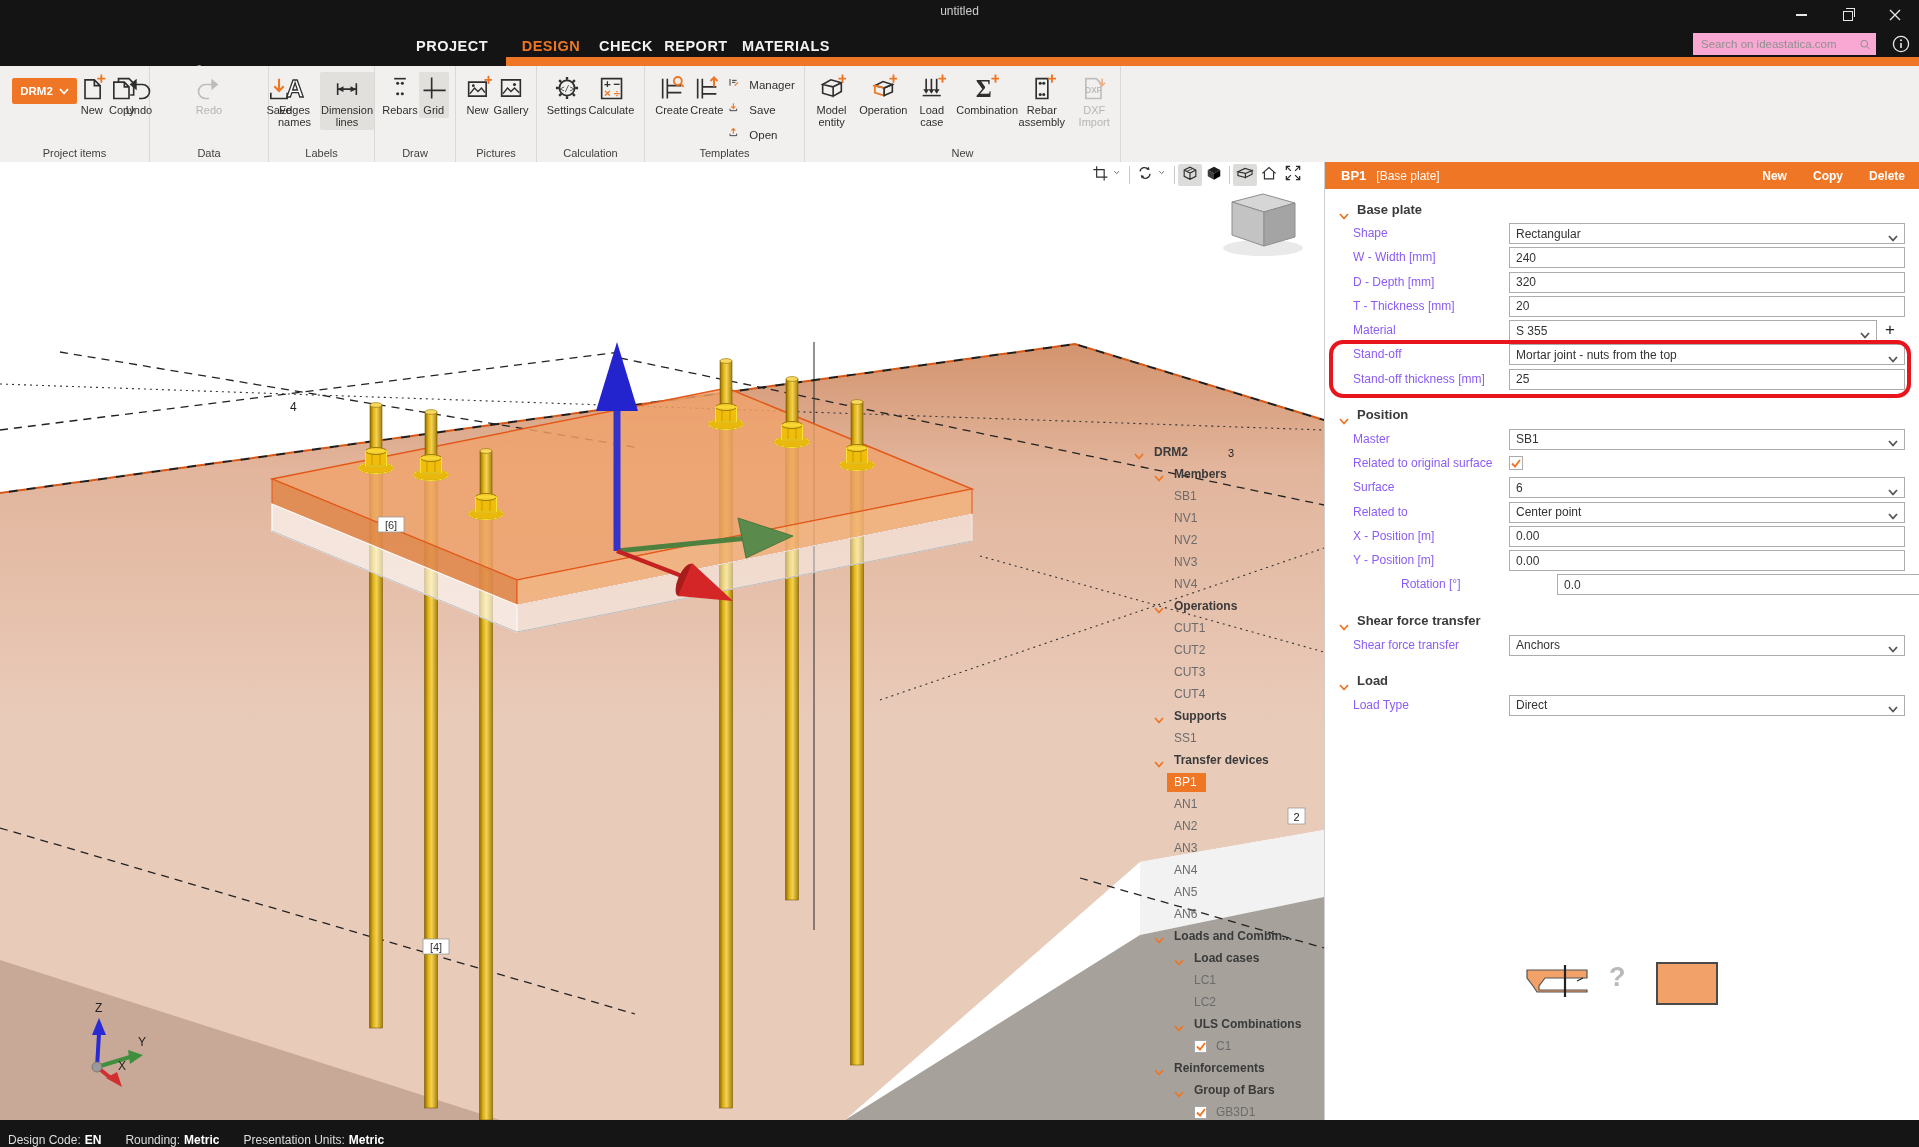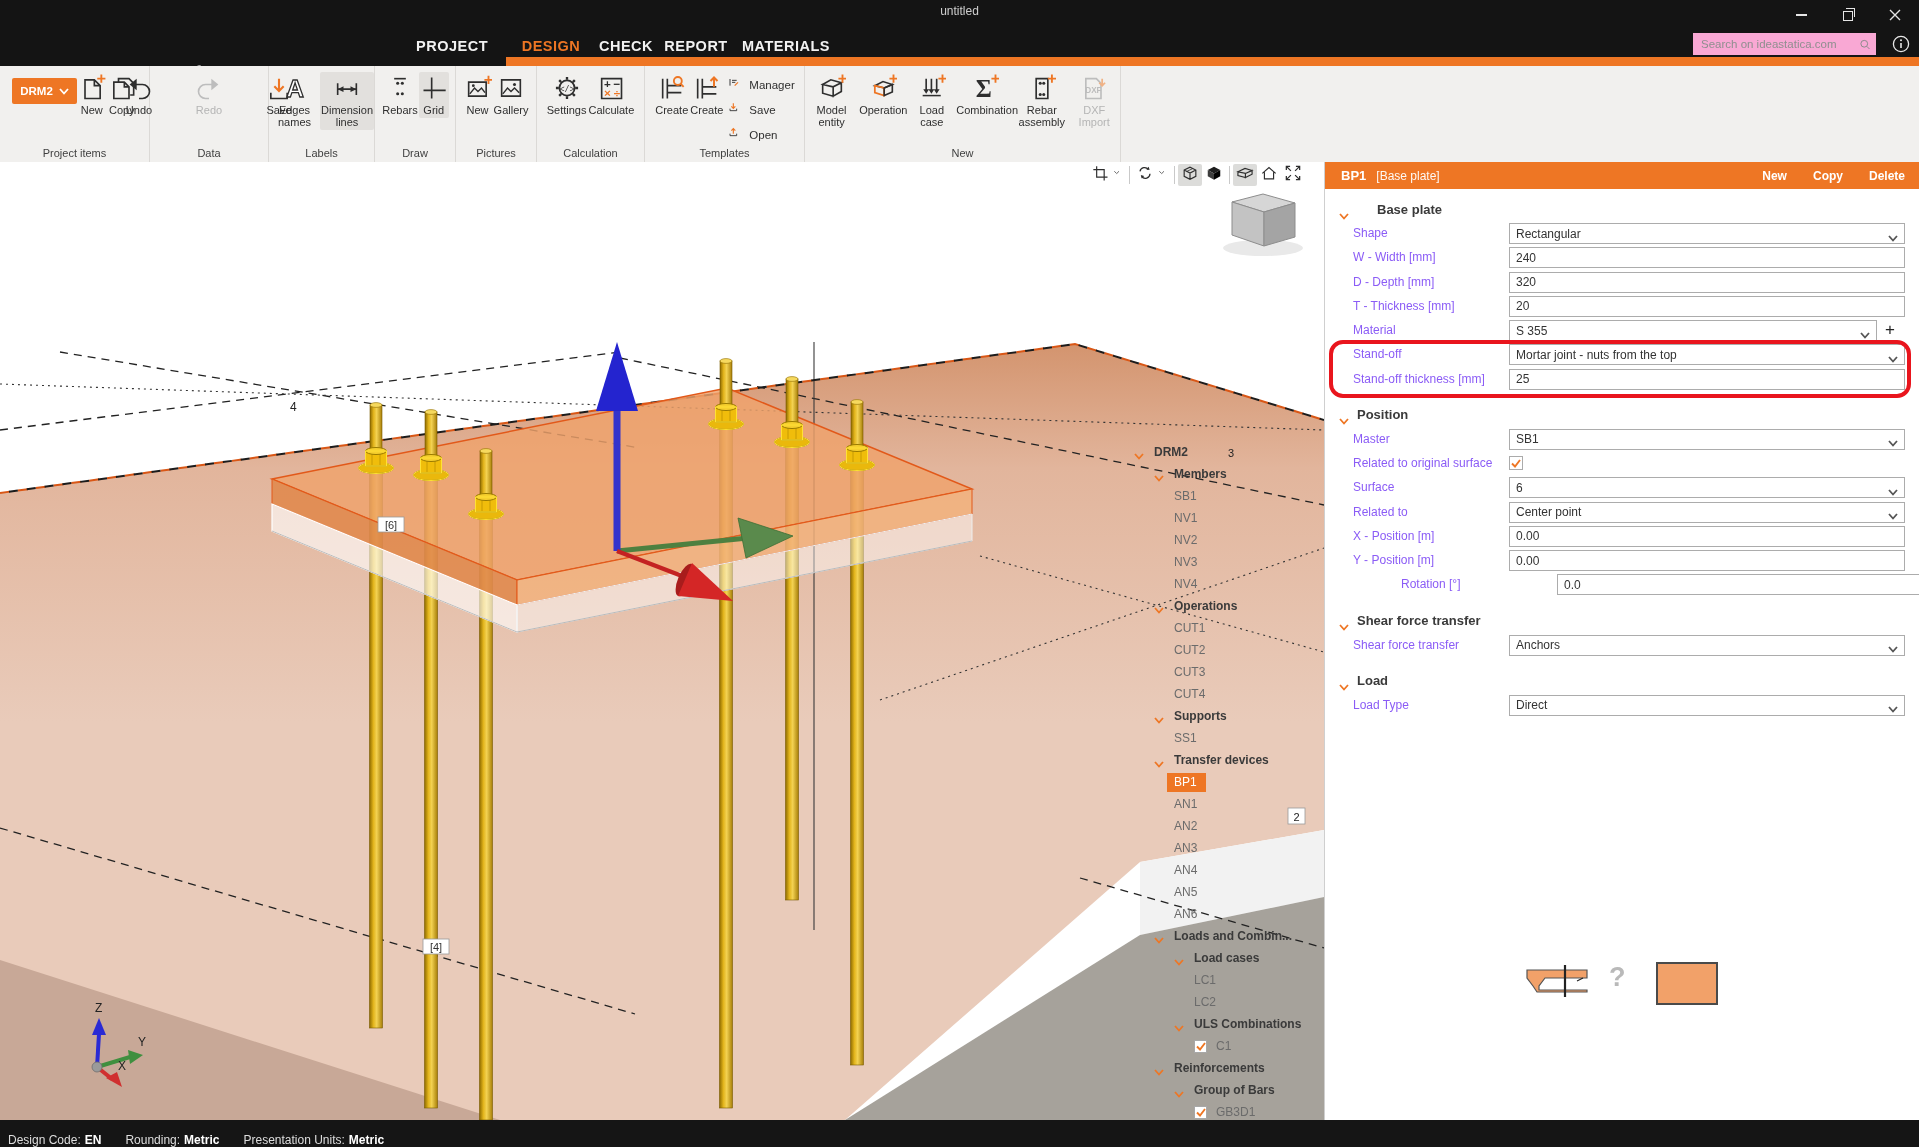--- a/index.html
+++ b/index.html
@@ -702,21 +702,21 @@
     <div class="phead">
       <span class="pid">BP1</span>
       <span class="ptype">[Base plate]</span>
       <span class="pacts" id="pacts">
           <span class="pact">New</span>
           <span class="pact">Copy</span>
           <span class="pact">Delete</span>
         </span>
     </div>
     <div id="psections">
-        <div class="psec-title" style="top: 34px; gap: 20px;">
+        <div class="psec-title" style="top: 34px;">
           <span class="schev"><svg width="10" height="7" viewBox="0 0 10 7">
               <path d="M1,1 L5,5.5 L9,1" fill="none" stroke="#ee7624" stroke-width="1.8"></path>
             </svg></span>
           <span class="stxt">Base plate</span>
         </div>
         <div class="prow" style="top: 60px;">
           <span class="plab">Shape</span>
           <span class="pfield" style="width:396px">
             <span class="val">Rectangular</span>
             <span class="ddc"><svg width="10" height="7" viewBox="0 0 10 7">

